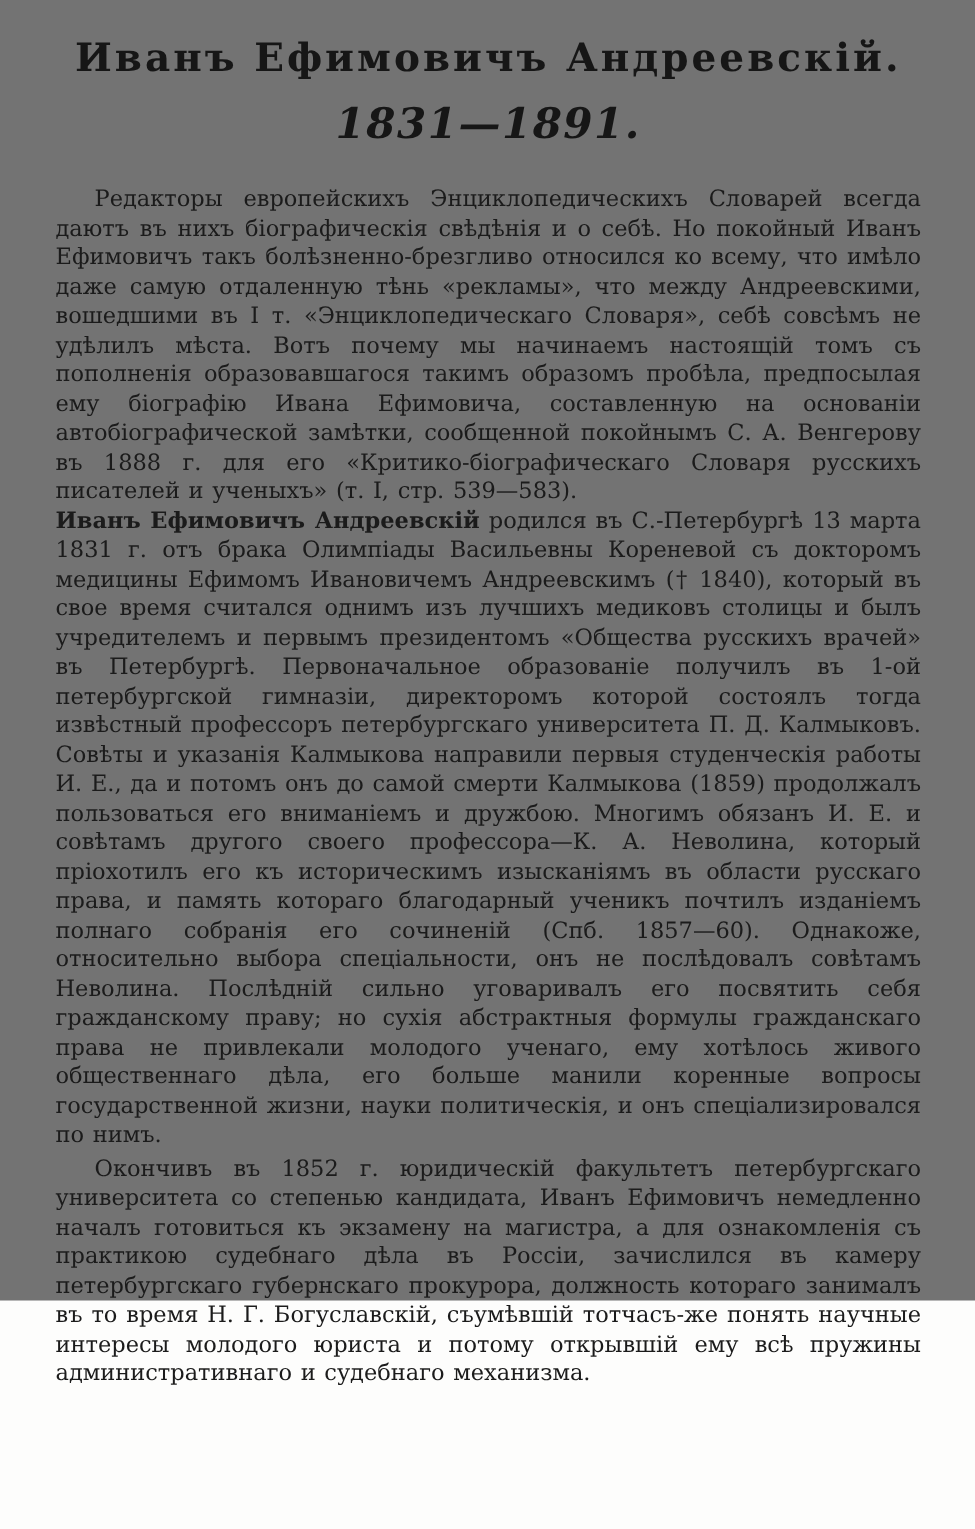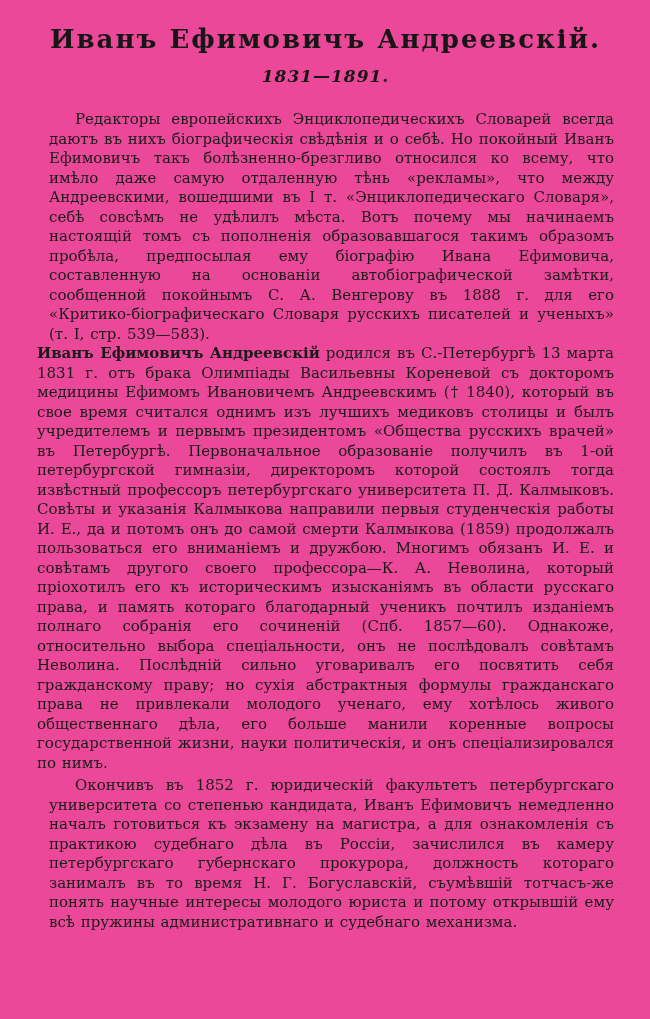--- a/index.html
+++ b/index.html
@@ -10,53 +10,52 @@
     width: 650px;
     height: 1019px;
     background: #fdfdfc;
     color: #1b1b1b;
     font-family: "DejaVu Serif", "Liberation Serif", serif;
     overflow: hidden;
   }
   .page {
     box-sizing: border-box;
     width: 650px;
-    height: 1019px;
+    height: 867px;
     padding: 24px 36px 0 37px;
-    background: #ec4899;
+    background: #737373;
   }
   .title {
     margin: 0 0 12px 0;
     text-align: center;
     font-size: 26px;
     font-weight: bold;
     letter-spacing: 2px;
     color: #161616;
   }
   .subtitle {
     margin: 0 0 24px 0;
     text-align: center;
-    font-size: 17px;
+    font-size: 28px;
     font-weight: bold;
     font-style: italic;
     letter-spacing: 1px;
     color: #161616;
   }
   .body-text p {
     margin: 0;
     font-size: 15px;
     line-height: 19.5px;
     text-align: justify;
     word-spacing: 1px;
     hyphens: auto;
     -webkit-hyphens: auto;
   }
   .body-text p.indent {
     text-indent: 26px;
-    margin-left: 12px;
   }
   .body-text p.career {
     margin-top: 3px;
   }
   .lead-bold {
     font-weight: bold;
     margin-top: 44px;
   }
 </style>
 </head>

